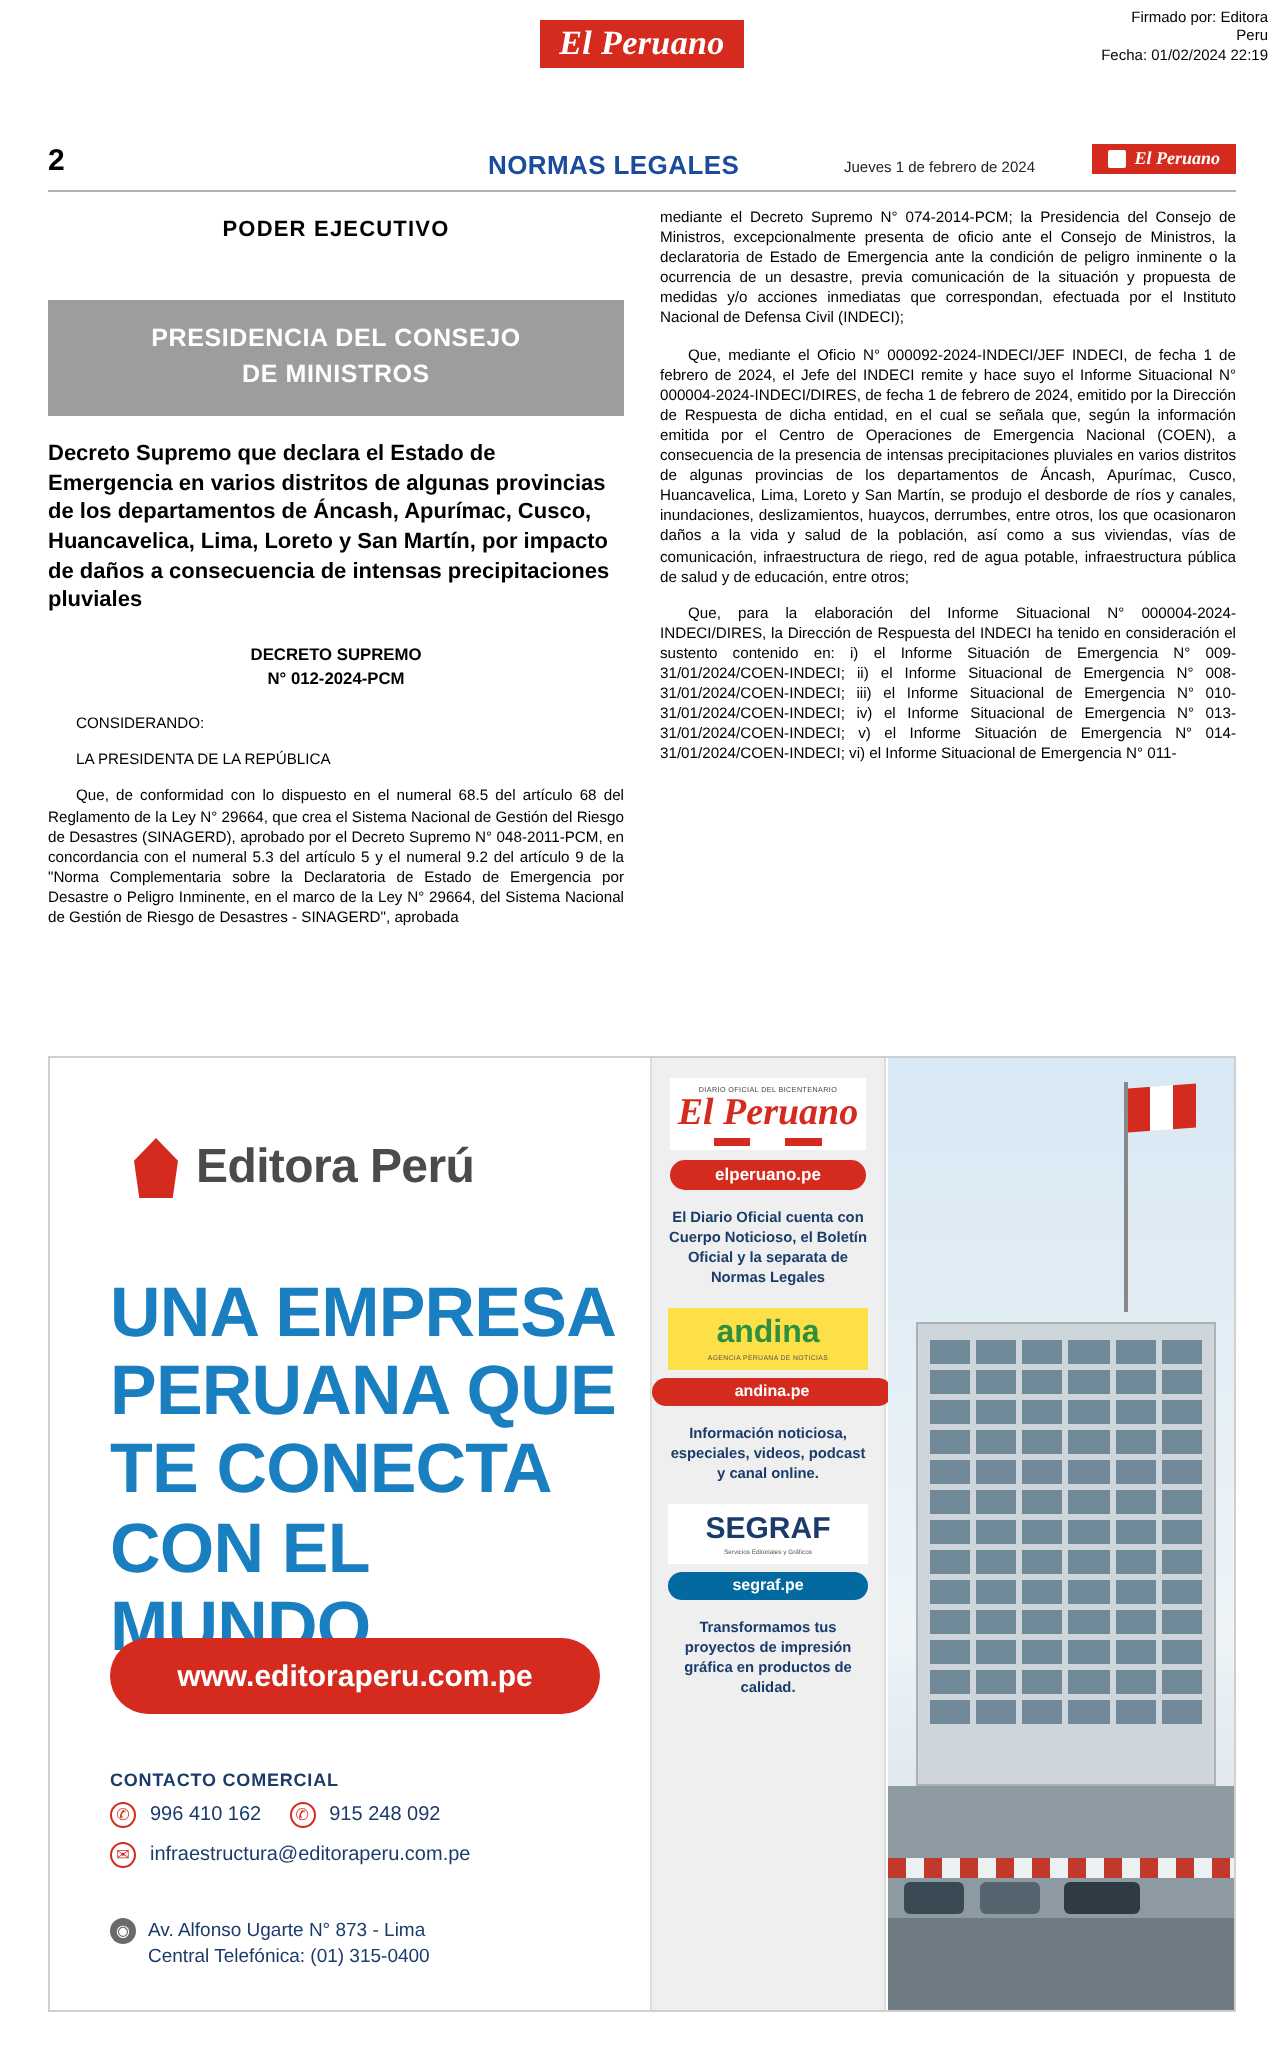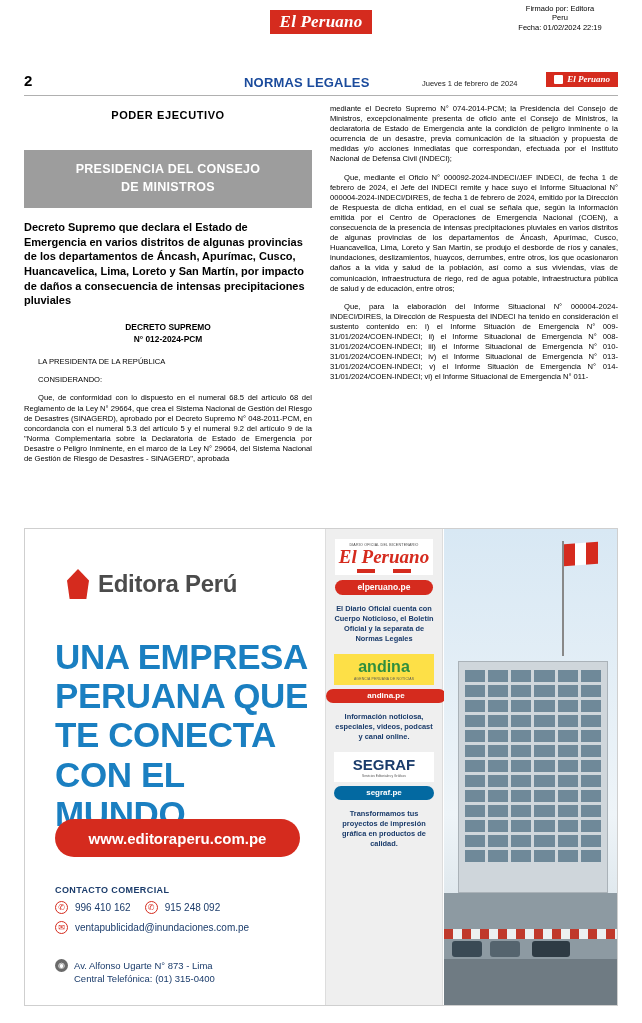--- a/index.html
+++ b/index.html
@@ -16,21 +16,21 @@
 
   
   .stamp {
     position: absolute;
     top: 4px;
     right: 8px;
     width: 148px;
     font-size: 7.5px;
     line-height: 1.25;
     color: #000;
-    text-align: center;
+    text-align: right;
   }
   .stamp .line { white-space: nowrap; }
 
   
   .masthead-top {
     position: absolute;
     top: 10px;
     left: 0;
     width: 642px;
     text-align: center;
@@ -490,22 +490,22 @@
     <div>DE MINISTROS</div>
   </div>
 
   <div class="decreto-title">Decreto Supremo que declara el Estado de Emergencia en varios distritos de algunas provincias de los departamentos de Áncash, Apurímac, Cusco, Huancavelica, Lima, Loreto y San Martín, por impacto de daños a consecuencia de intensas precipitaciones pluviales</div>
 
   <div class="decreto-num">
     <div>DECRETO SUPREMO</div>
     <div>N° 012-2024-PCM</div>
   </div>
 
+  <p class="body-p center-left">CONSIDERANDO:</p>
   <p class="body-p center-left">LA PRESIDENTA DE LA REPÚBLICA</p>
-  <p class="body-p center-left">CONSIDERANDO:</p>
   <p class="body-p indent">Que, de conformidad con lo dispuesto en el numeral 68.5 del artículo 68 del Reglamento de la Ley N° 29664, que crea el Sistema Nacional de Gestión del Riesgo de Desastres (SINAGERD), aprobado por el Decreto Supremo N° 048-2011-PCM, en concordancia con el numeral 5.3 del artículo 5 y el numeral 9.2 del artículo 9 de la "Norma Complementaria sobre la Declaratoria de Estado de Emergencia por Desastre o Peligro Inminente, en el marco de la Ley N° 29664, del Sistema Nacional de Gestión de Riesgo de Desastres - SINAGERD", aprobada</p>
 </div>
 
 <div class="col col-right">
   <p class="body-p">mediante el Decreto Supremo N° 074-2014-PCM; la Presidencia del Consejo de Ministros, excepcionalmente presenta de oficio ante el Consejo de Ministros, la declaratoria de Estado de Emergencia ante la condición de peligro inminente o la ocurrencia de un desastre, previa comunicación de la situación y propuesta de medidas y/o acciones inmediatas que correspondan, efectuada por el Instituto Nacional de Defensa Civil (INDECI);</p>
   <p class="body-p indent">Que, mediante el Oficio N° 000092-2024-INDECI/JEF INDECI, de fecha 1 de febrero de 2024, el Jefe del INDECI remite y hace suyo el Informe Situacional N° 000004-2024-INDECI/DIRES, de fecha 1 de febrero de 2024, emitido por la Dirección de Respuesta de dicha entidad, en el cual se señala que, según la información emitida por el Centro de Operaciones de Emergencia Nacional (COEN), a consecuencia de la presencia de intensas precipitaciones pluviales en varios distritos de algunas provincias de los departamentos de Áncash, Apurímac, Cusco, Huancavelica, Lima, Loreto y San Martín, se produjo el desborde de ríos y canales, inundaciones, deslizamientos, huaycos, derrumbes, entre otros, los que ocasionaron daños a la vida y salud de la población, así como a sus viviendas, vías de comunicación, infraestructura de riego, red de agua potable, infraestructura pública de salud y de educación, entre otros;</p>
   <p class="body-p indent">Que, para la elaboración del Informe Situacional N° 000004-2024-INDECI/DIRES, la Dirección de Respuesta del INDECI ha tenido en consideración el sustento contenido en: i) el Informe Situación de Emergencia N° 009-31/01/2024/COEN-INDECI; ii) el Informe Situacional de Emergencia N° 008-31/01/2024/COEN-INDECI; iii) el Informe Situacional de Emergencia N° 010-31/01/2024/COEN-INDECI; iv) el Informe Situacional de Emergencia N° 013-31/01/2024/COEN-INDECI; v) el Informe Situación de Emergencia N° 014-31/01/2024/COEN-INDECI; vi) el Informe Situacional de Emergencia N° 011-</p>
 </div>
 
 <div class="ad">
@@ -528,21 +528,21 @@
           <span class="ic">✆</span>
           <span>996 410 162</span>
         </span>
         <span style="display:flex;align-items:center;gap:7px;">
           <span class="ic">✆</span>
           <span>915 248 092</span>
         </span>
       </div>
       <div class="ad-contact-row">
         <span class="ic">✉</span>
-        <span>ventapublicidad@inundaciones.com.pe</span>
+        <span>infraestructura@editoraperu.com.pe</span>
       </div>
     </div>
 
     <div class="ad-addr">
       <div class="row1">
         <span class="pin">◉</span>
         <span>Av. Alfonso Ugarte N° 873 - Lima</span>
       </div>
       <div class="row2">Central Telefónica: (01) 315-0400</div>
     </div>

